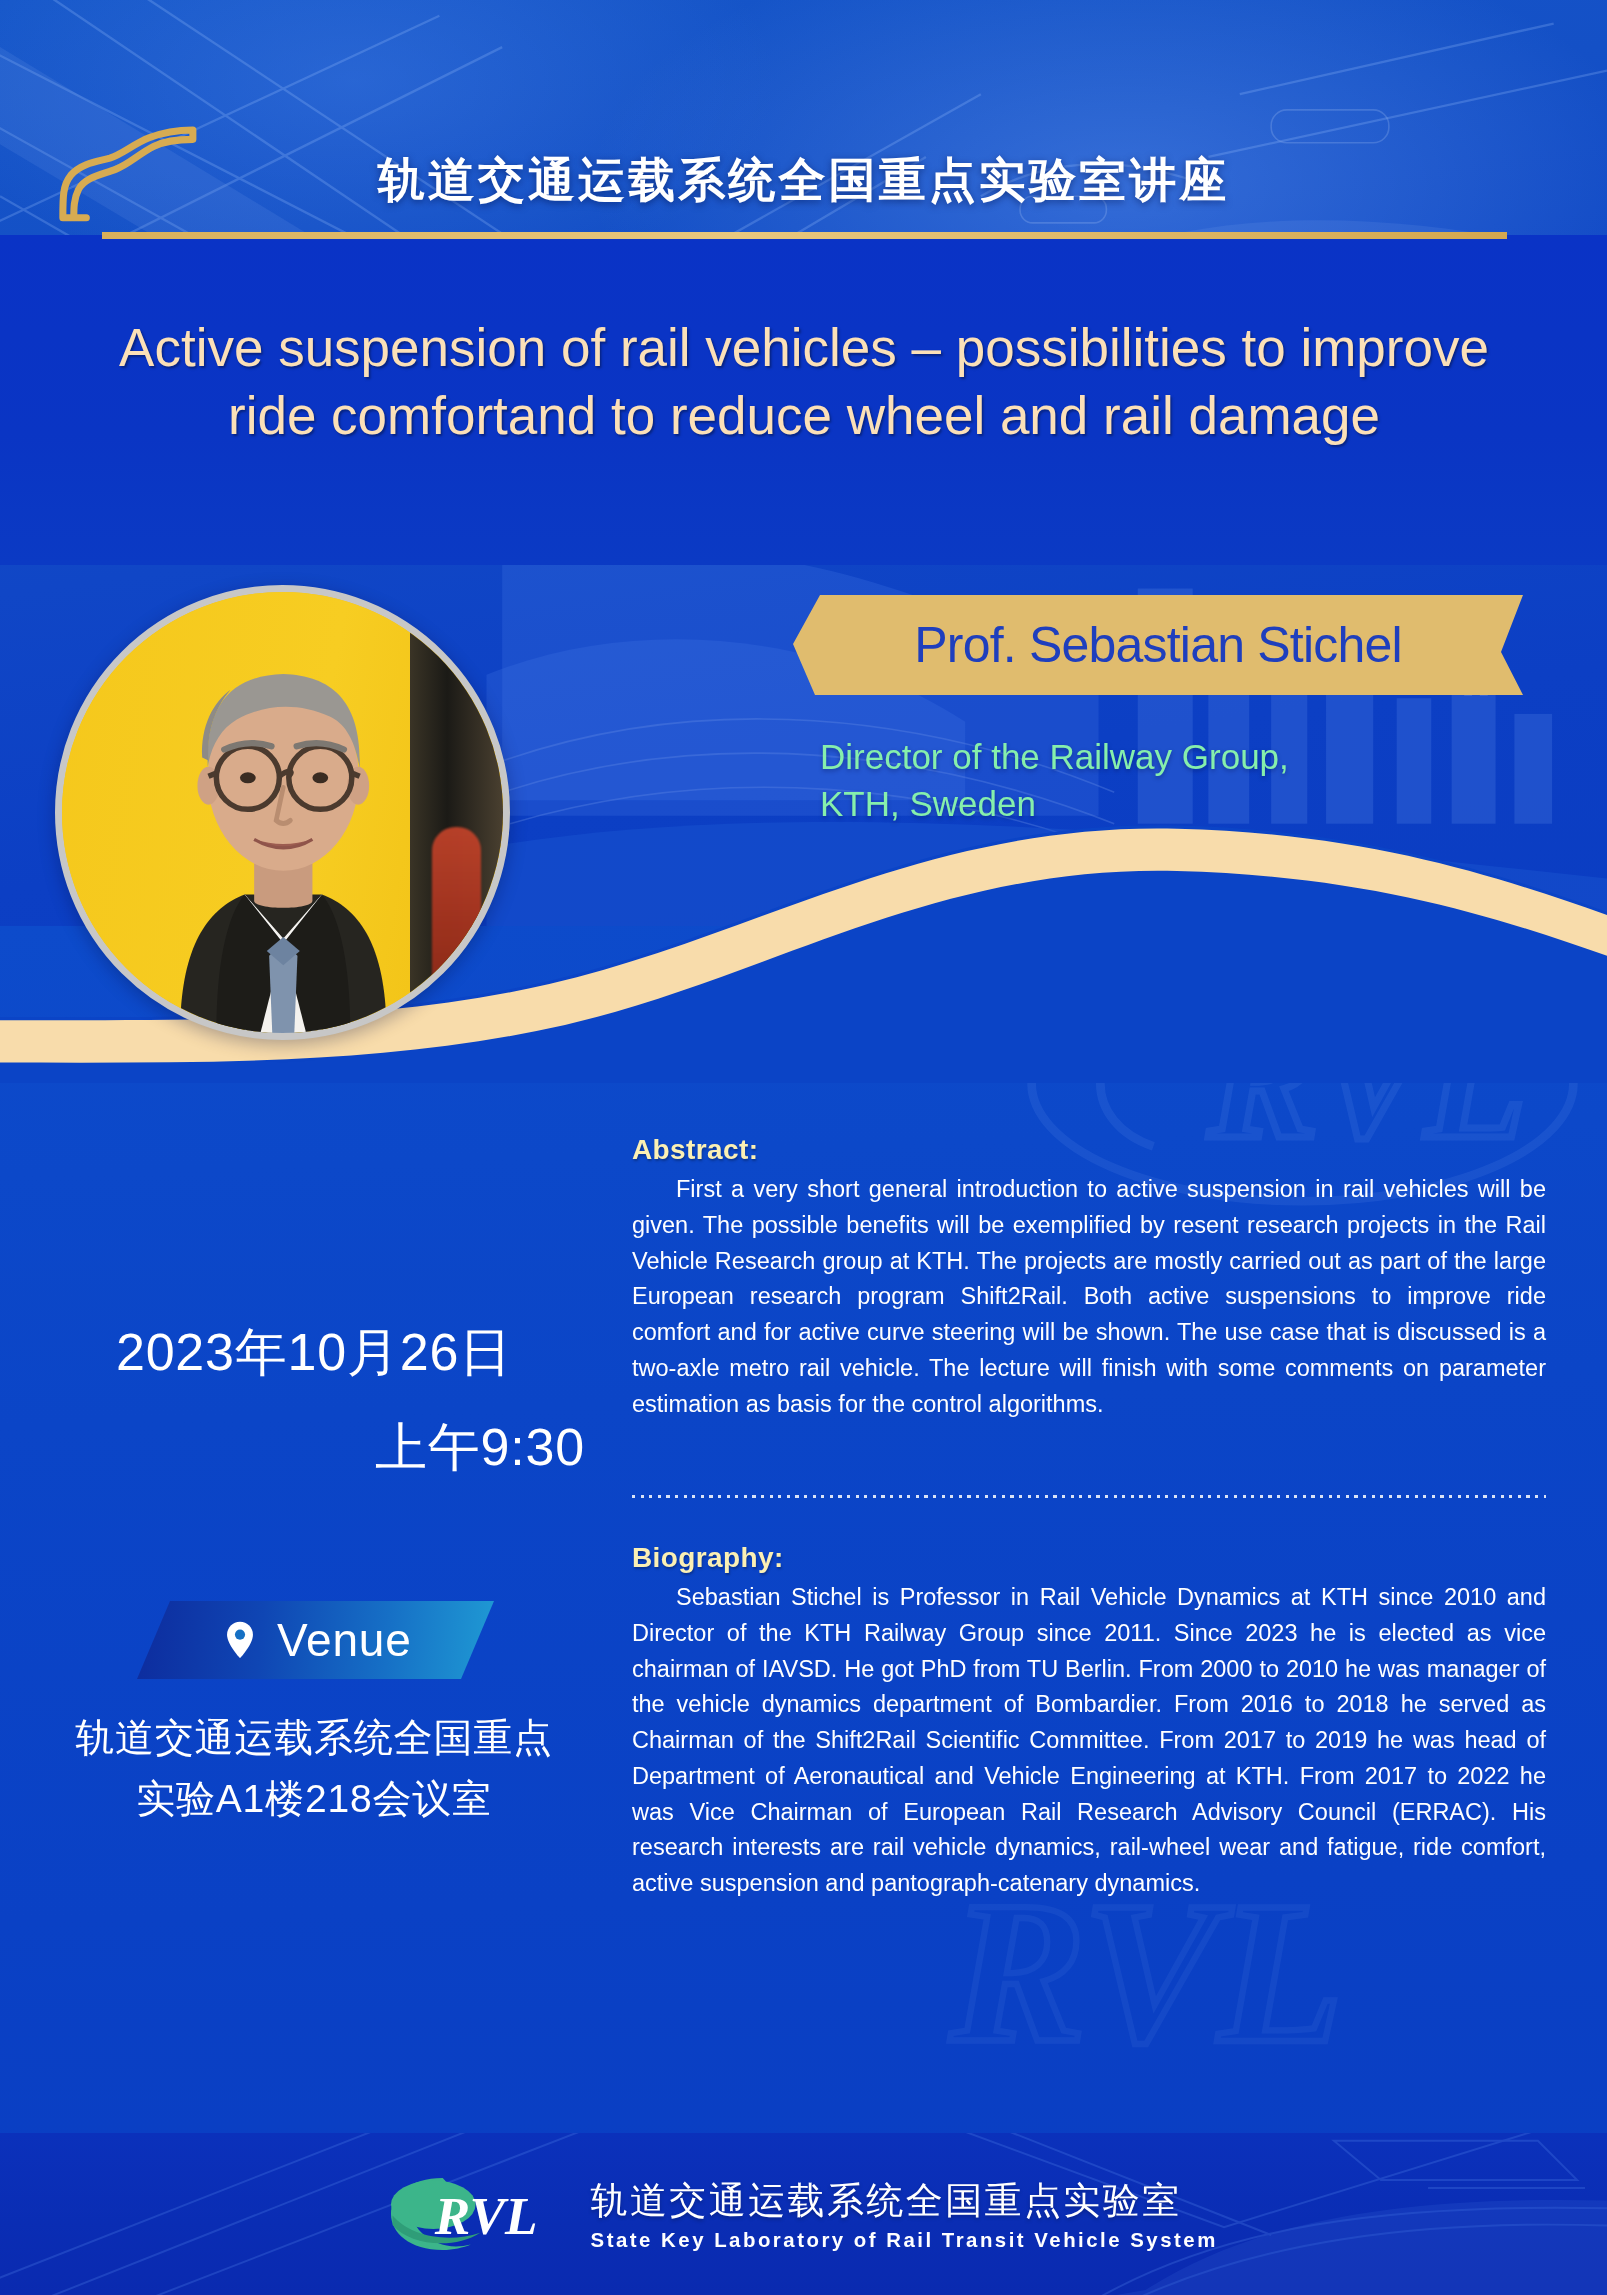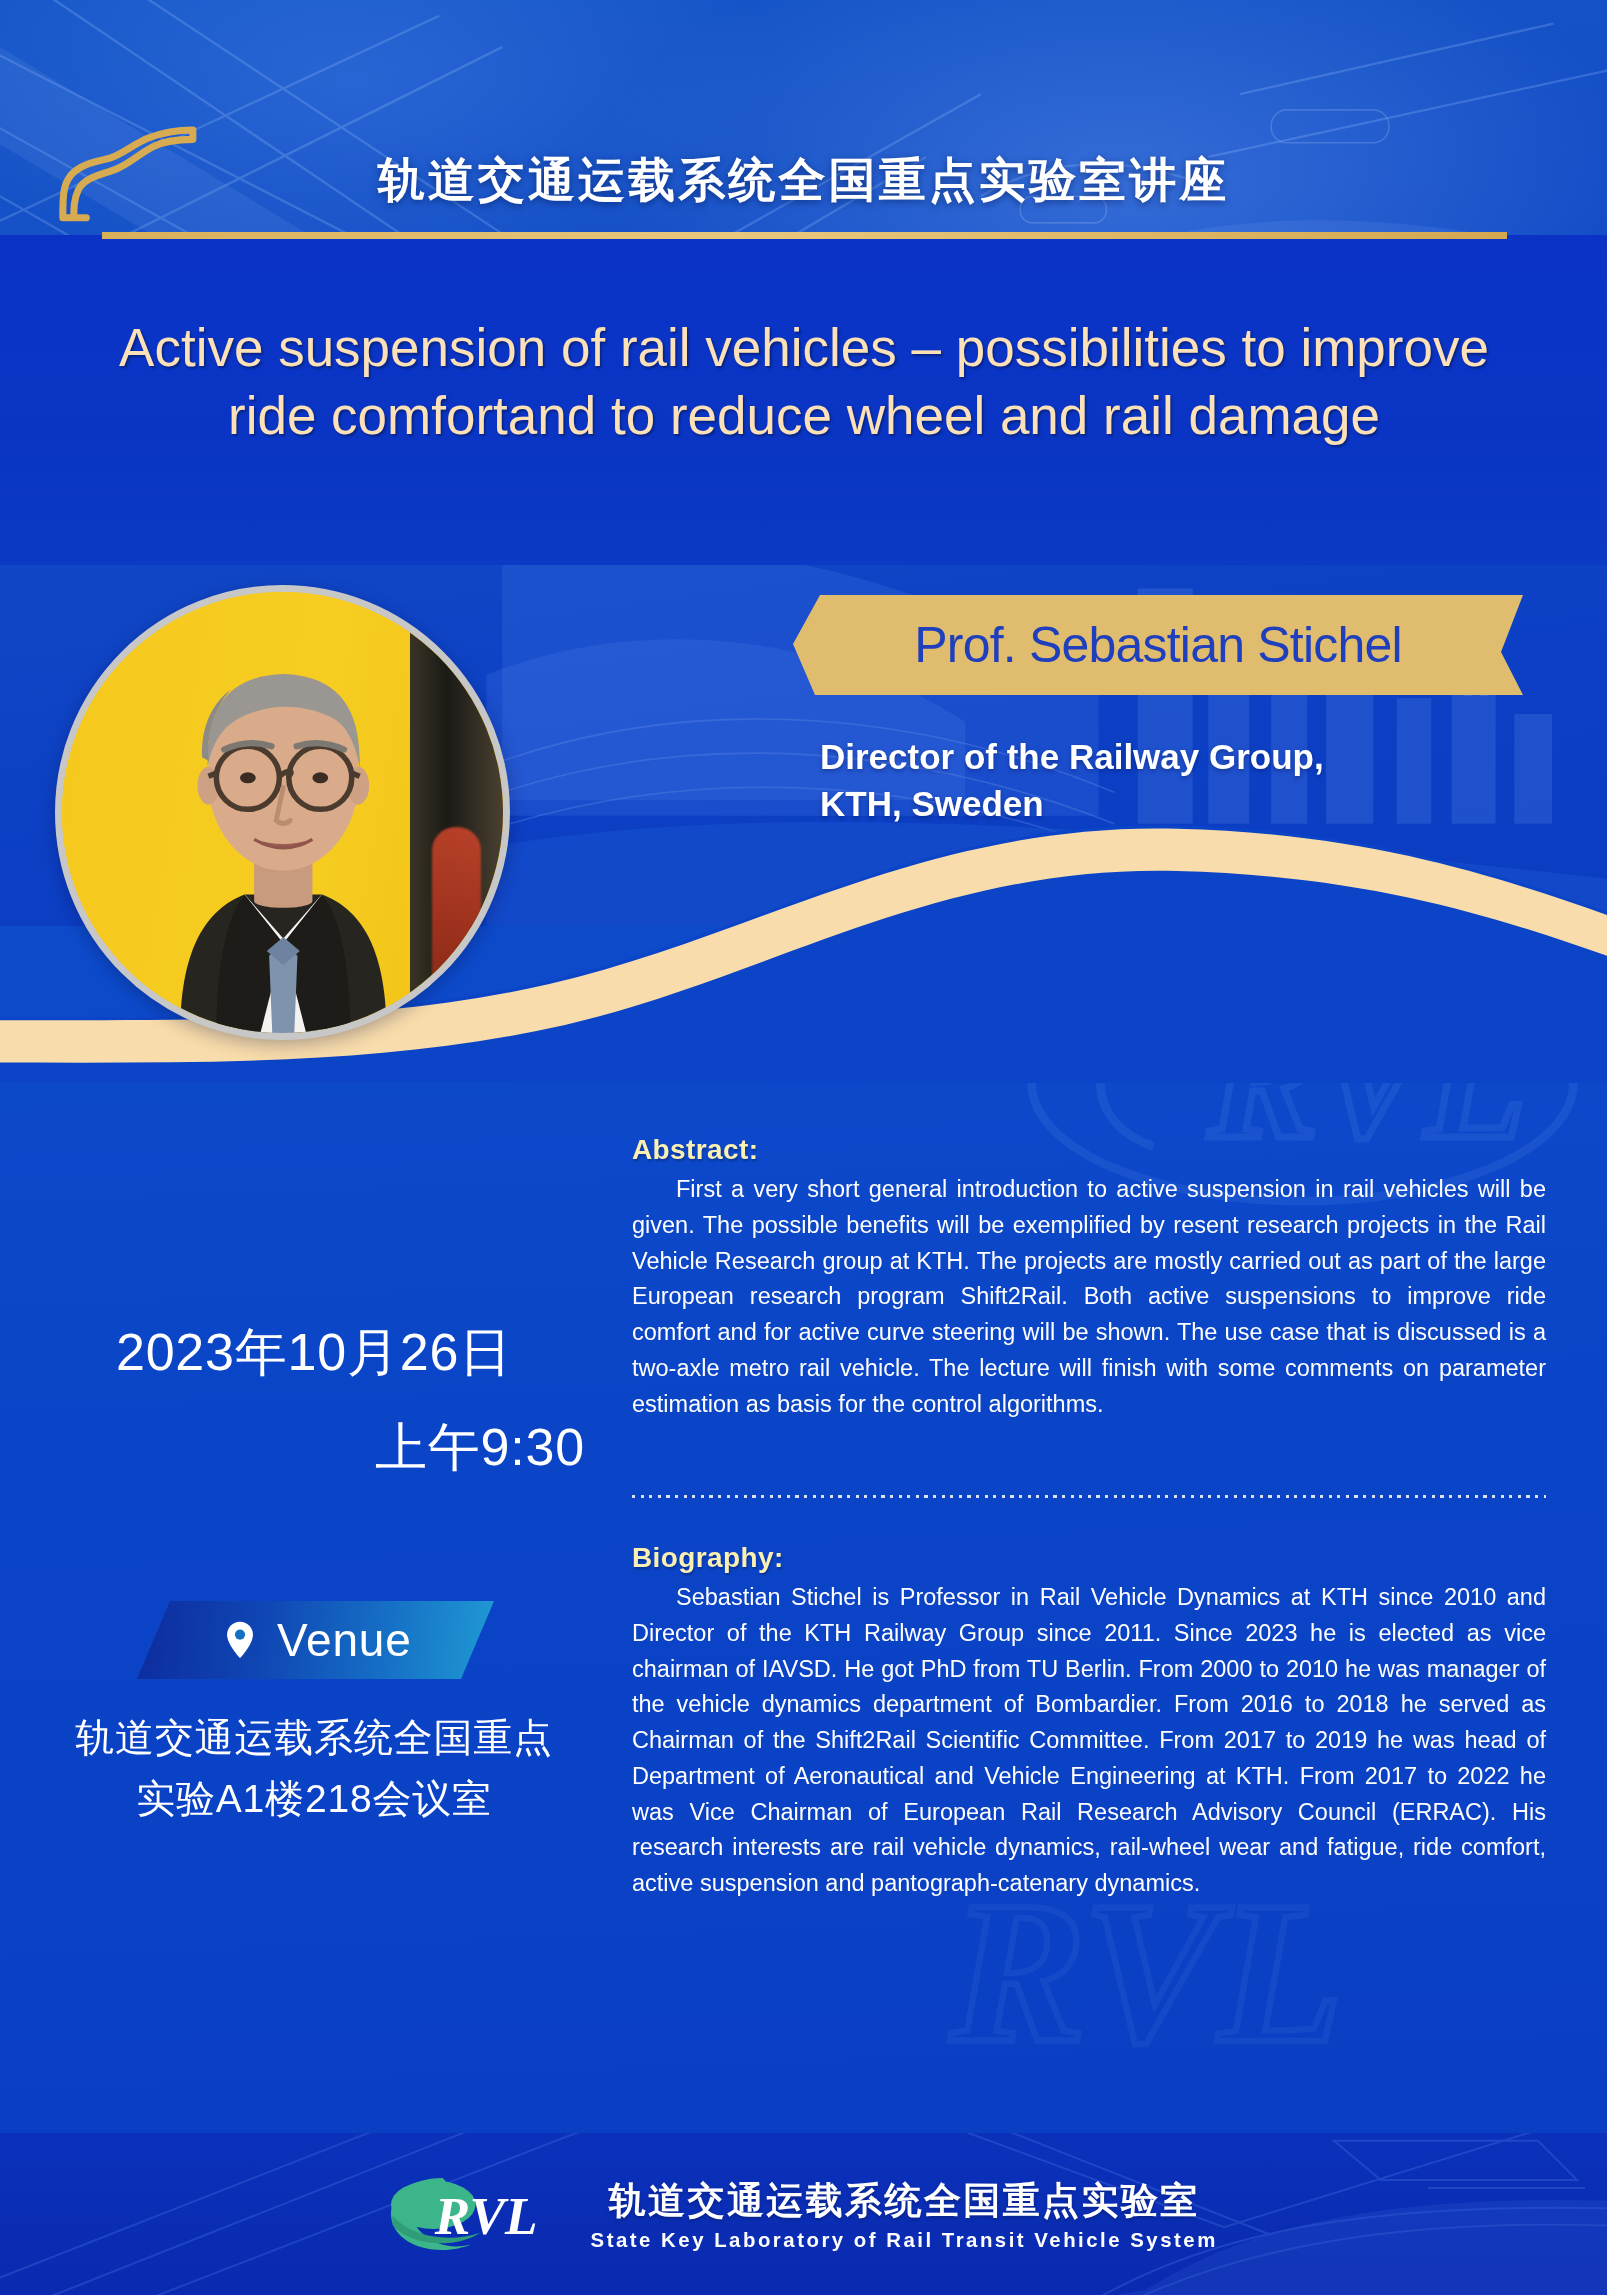--- a/index.html
+++ b/index.html
@@ -85,21 +85,21 @@
     background:#e0bc6e;
     clip-path:polygon(27px 0, 730px 0, 708px 57px, 730px 100px, 22px 100px, 0 49px);
     display:flex; align-items:center; justify-content:center;
   }
   .speaker-name {
     font-size:50px; color:#1f3fbd; font-weight:400; letter-spacing:-0.8px;
     white-space:nowrap;
   }
   .speaker-role {
     position:absolute; left:820px; top:734px; width:706px;
-    color:#ffffff; font-size:35px; line-height:1.33; font-weight:700;
+    color:#86efac; font-size:35px; line-height:1.33; font-weight:400;
     text-shadow:0 1.6px 4.7px rgba(0,10,60,.35);
   }
 
   
   .badge {
     position:absolute; width:357px; height:78px;
     background:linear-gradient(95deg,#0d2c9e 0%,#0f46b4 35%,#1670c6 70%,#1f9ad4 100%);
     clip-path:polygon(33px 0, 357px 0, 324px 78px, 0 78px);
     display:flex; align-items:center; justify-content:center; gap:15.7px;
   }
@@ -146,23 +146,22 @@
     overflow:hidden;
   }
   .footer-art { position:absolute; inset:0; opacity:.45; }
   .footer-inner {
     position:absolute; left:0; top:0; width:1607px; height:162px;
     display:flex; align-items:center; justify-content:center; gap:20.4px;
   }
   .rvl-logo { width:181px; height:94px; flex:0 0 auto; }
   .footer-text { display:flex; flex-direction:column; gap:3.1px; }
   .footer-cn {
-    color:#ffffff; font-size:37px; font-weight:bold; letter-spacing:2.4px;
+    color:#ffffff; font-size:37px; font-weight:normal; letter-spacing:2.4px;
     text-shadow:0 1.6px 3.9px rgba(0,0,0,.25);
-    text-align:center;
   }
   .footer-en {
     color:#ffffff; font-size:20.4px; font-weight:bold; letter-spacing:2.5px;
   }
 </style>
 </head>
 <body>
 
 <div class="poster">
 

